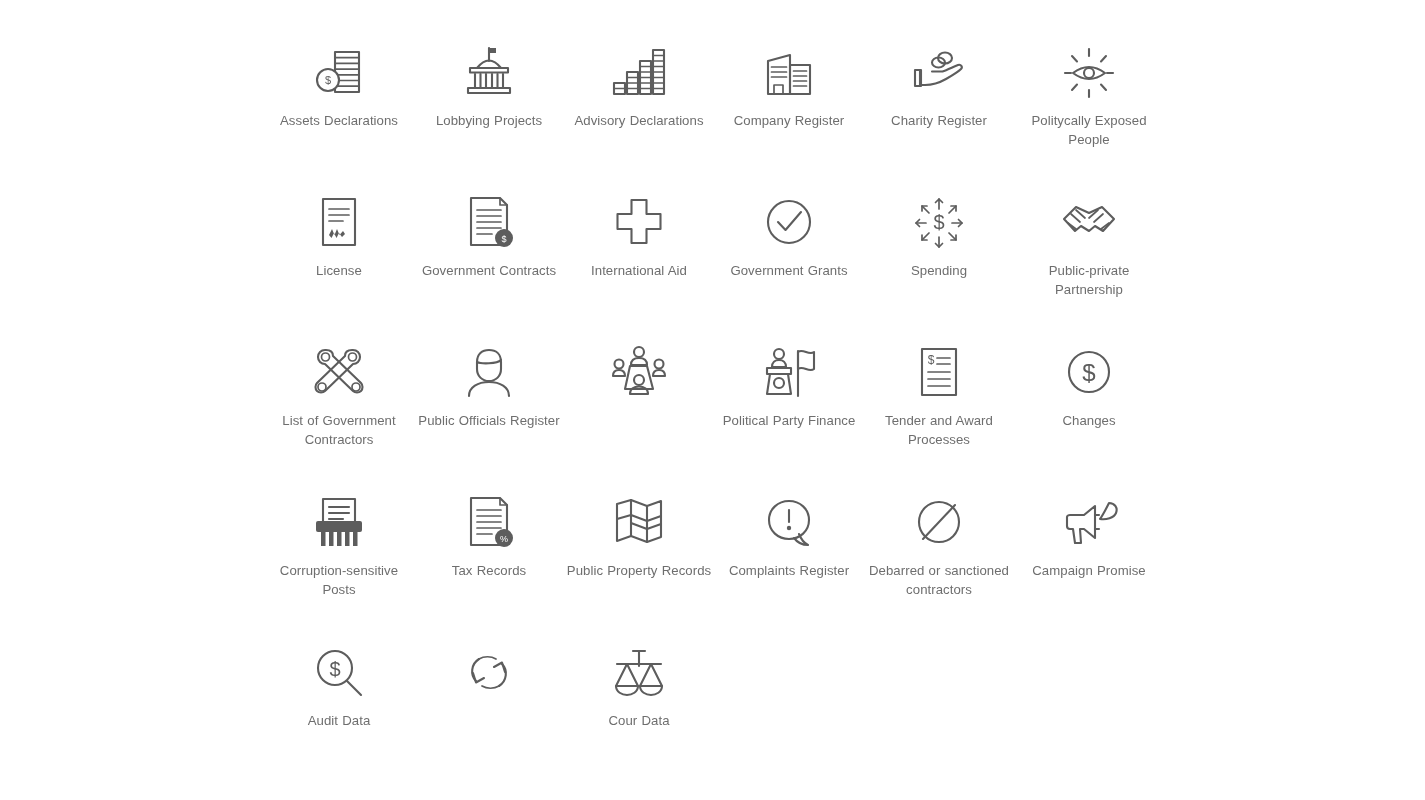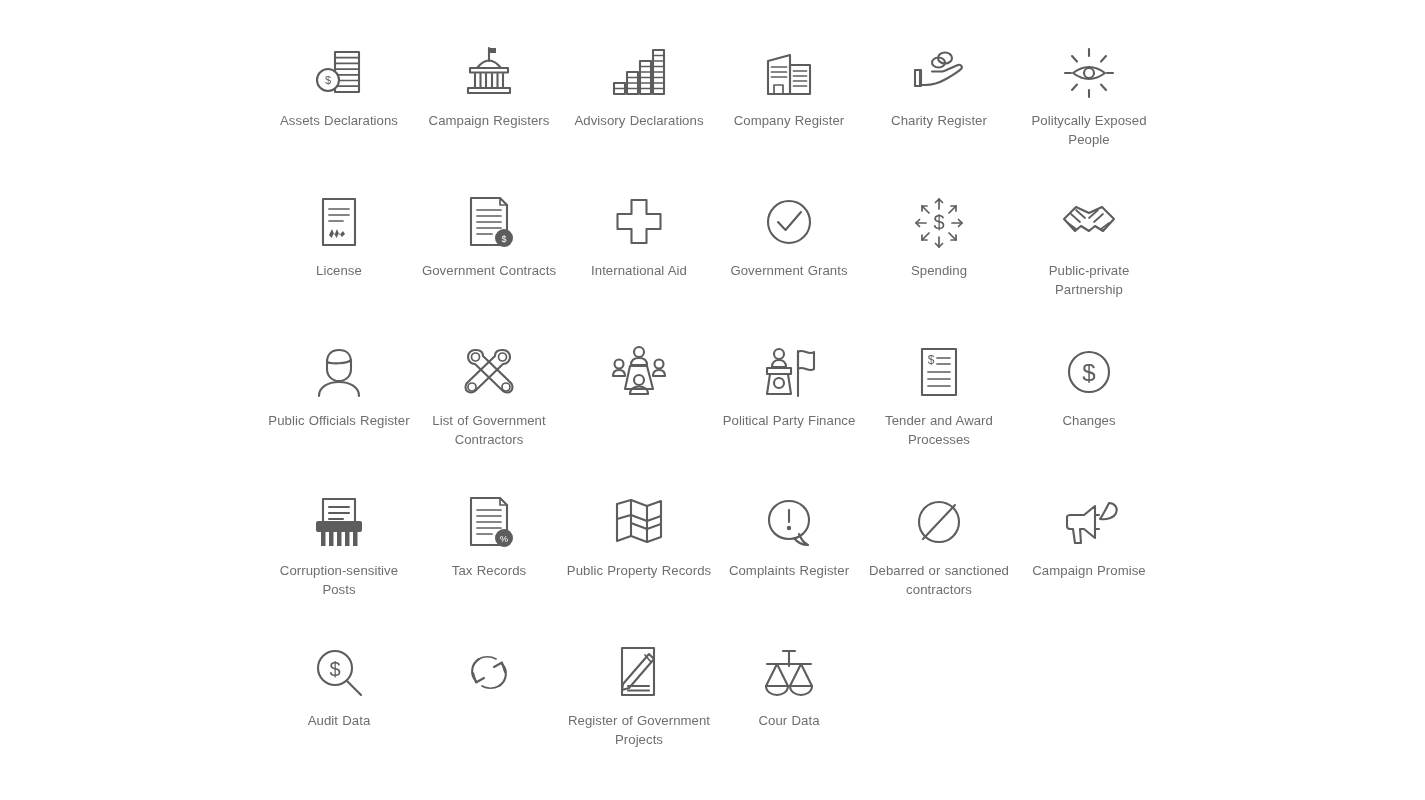--- a/index.html
+++ b/index.html
@@ -116,21 +116,21 @@
     <rect class="ln" x="11" y="25" width="38" height="4.5"></rect>
     <line class="ln" x1="16" y1="31" x2="16" y2="45"></line>
     <line class="ln" x1="21.5" y1="31" x2="21.5" y2="45"></line>
     <line class="ln" x1="27" y1="31" x2="27" y2="45"></line>
     <line class="ln" x1="33" y1="31" x2="33" y2="45"></line>
     <line class="ln" x1="38.5" y1="31" x2="38.5" y2="45"></line>
     <line class="ln" x1="44" y1="31" x2="44" y2="45"></line>
     <rect class="ln" x="9" y="45" width="42" height="5"></rect>
   </svg>
       </div>
-      <div class="icon-label">Campaign Registers</div>
+      <div class="icon-label">Lobbying Projects</div>
     </div>
     <div class="grid-cell">
       <div class="icon-wrap">
         <svg viewBox="0 0 60 60" xmlns="http://www.w3.org/2000/svg">
     <rect class="ln" x="5" y="40" width="11" height="11"></rect>
     <line class="ln-thin" x1="5" y1="45.5" x2="16" y2="45.5"></line>
     <rect class="ln" x="18" y="29" width="11" height="22"></rect>
     <line class="ln-thin" x1="18" y1="34.5" x2="29" y2="34.5"></line>
     <line class="ln-thin" x1="18" y1="40" x2="29" y2="40"></line>
     <line class="ln-thin" x1="18" y1="45.5" x2="29" y2="45.5"></line>
@@ -278,39 +278,39 @@
     <line class="ln-thin" x1="39" y1="17" x2="30" y2="25"></line>
     <line class="ln-thin" x1="9" y1="30" x2="17" y2="36"></line>
     <line class="ln-thin" x1="50" y1="30" x2="42" y2="36"></line>
   </svg>
       </div>
       <div class="icon-label">Public-private Partnership</div>
     </div>
     <div class="grid-cell">
       <div class="icon-wrap">
         <svg viewBox="0 0 60 60" xmlns="http://www.w3.org/2000/svg">
-    <path class="ln" d="M18 26 L18 19 C18 11 23 7 30 7 C37 7 42 11 42 19 L42 26 C42 33 37 38 30 38 C23 38 18 33 18 26 Z"></path>
-    <path class="ln" d="M18 19 C22 21 38 21 42 17"></path>
-    <path class="ln" d="M10 53 C10 44 19 39 30 39 C41 39 50 44 50 53"></path>
-  </svg>
-      </div>
-      <div class="icon-label">Public Officials Register</div>
-    </div>
-    <div class="grid-cell">
-      <div class="icon-wrap">
-        <svg viewBox="0 0 60 60" xmlns="http://www.w3.org/2000/svg">
     <path class="ln" d="M16 7 C12 7 9 10 9 14 C9 18 12 21 16 21 L44 48 C46 50 50 50 52 48 C54 46 54 42 52 40 L24 13 C24 9 21 7 17 7 Z"></path>
     <circle class="ln-thin" cx="16.5" cy="14" r="4"></circle>
     <circle class="ln-thin" cx="47" cy="44" r="4"></circle>
     <path class="ln" d="M44 7 C48 7 51 10 51 14 C51 18 48 21 44 21 L16 48 C14 50 10 50 8 48 C6 46 6 42 8 40 L36 13 C36 9 39 7 43 7 Z"></path>
     <circle class="ln-thin" cx="43.5" cy="14" r="4"></circle>
     <circle class="ln-thin" cx="13" cy="44" r="4"></circle>
   </svg>
       </div>
       <div class="icon-label">List of Government Contractors</div>
+    </div>
+    <div class="grid-cell">
+      <div class="icon-wrap">
+        <svg viewBox="0 0 60 60" xmlns="http://www.w3.org/2000/svg">
+    <path class="ln" d="M18 26 L18 19 C18 11 23 7 30 7 C37 7 42 11 42 19 L42 26 C42 33 37 38 30 38 C23 38 18 33 18 26 Z"></path>
+    <path class="ln" d="M18 19 C22 21 38 21 42 17"></path>
+    <path class="ln" d="M10 53 C10 44 19 39 30 39 C41 39 50 44 50 53"></path>
+  </svg>
+      </div>
+      <div class="icon-label">Public Officials Register</div>
     </div>
     <div class="grid-cell">
       <div class="icon-wrap">
         <svg viewBox="0 0 60 60" xmlns="http://www.w3.org/2000/svg">
     <circle class="ln" cx="30" cy="9" r="5"></circle>
     <path class="ln" d="M22 22 C22 17 25.5 15 30 15 C34.5 15 38 17 38 22 Z"></path>
     <circle class="ln" cx="10" cy="21" r="4.5"></circle>
     <path class="ln" d="M4 33 C4 29 6.5 27 10 27 C13.5 27 16 29 16 33 Z"></path>
     <circle class="ln" cx="50" cy="21" r="4.5"></circle>
     <path class="ln" d="M44 33 C44 29 46.5 27 50 27 C53.5 27 56 29 56 33 Z"></path>
@@ -451,32 +451,20 @@
     <path class="ln" d="M43 21 C49 27 48 38 40 43"></path>
     <path class="ln" d="M46 29 L43 19.5 L35 24"></path>
     <path class="ln-thin" d="M20 16 C25 13 32 13 37 16"></path>
     <path class="ln-thin" d="M40 43 C35 46 28 46 23 43"></path>
   </svg>
       </div>
     </div>
     <div class="grid-cell">
       <div class="icon-wrap">
         <svg viewBox="0 0 60 60" xmlns="http://www.w3.org/2000/svg">
-    <rect class="ln" x="13" y="5" width="32" height="47"></rect>
-    <path class="ln" d="M14 41 L40 11 L45 16 L20 45 L13 47 Z"></path>
-    <line class="ln-thin" x1="36" y1="12" x2="42" y2="19"></line>
-    <line class="ln" x1="19" y1="43" x2="40" y2="43"></line>
-    <line class="ln" x1="19" y1="47.5" x2="40" y2="47.5"></line>
-  </svg>
-      </div>
-      <div class="icon-label">Register of Government Projects</div>
-    </div>
-    <div class="grid-cell">
-      <div class="icon-wrap">
-        <svg viewBox="0 0 60 60" xmlns="http://www.w3.org/2000/svg">
     <line class="ln" x1="30" y1="8" x2="30" y2="23"></line>
     <line class="ln" x1="24" y1="8" x2="36" y2="8"></line>
     <line class="ln" x1="8" y1="21" x2="52" y2="21"></line>
     <path class="ln" d="M18 21 L7 43 L29 43 Z"></path>
     <path class="ln" d="M7 43 C7 49 13 52 18 52 C23 52 29 49 29 43"></path>
     <path class="ln" d="M42 21 L31 43 L53 43 Z"></path>
     <path class="ln" d="M31 43 C31 49 37 52 42 52 C47 52 53 49 53 43"></path>
   </svg>
       </div>
       <div class="icon-label">Cour Data</div>

